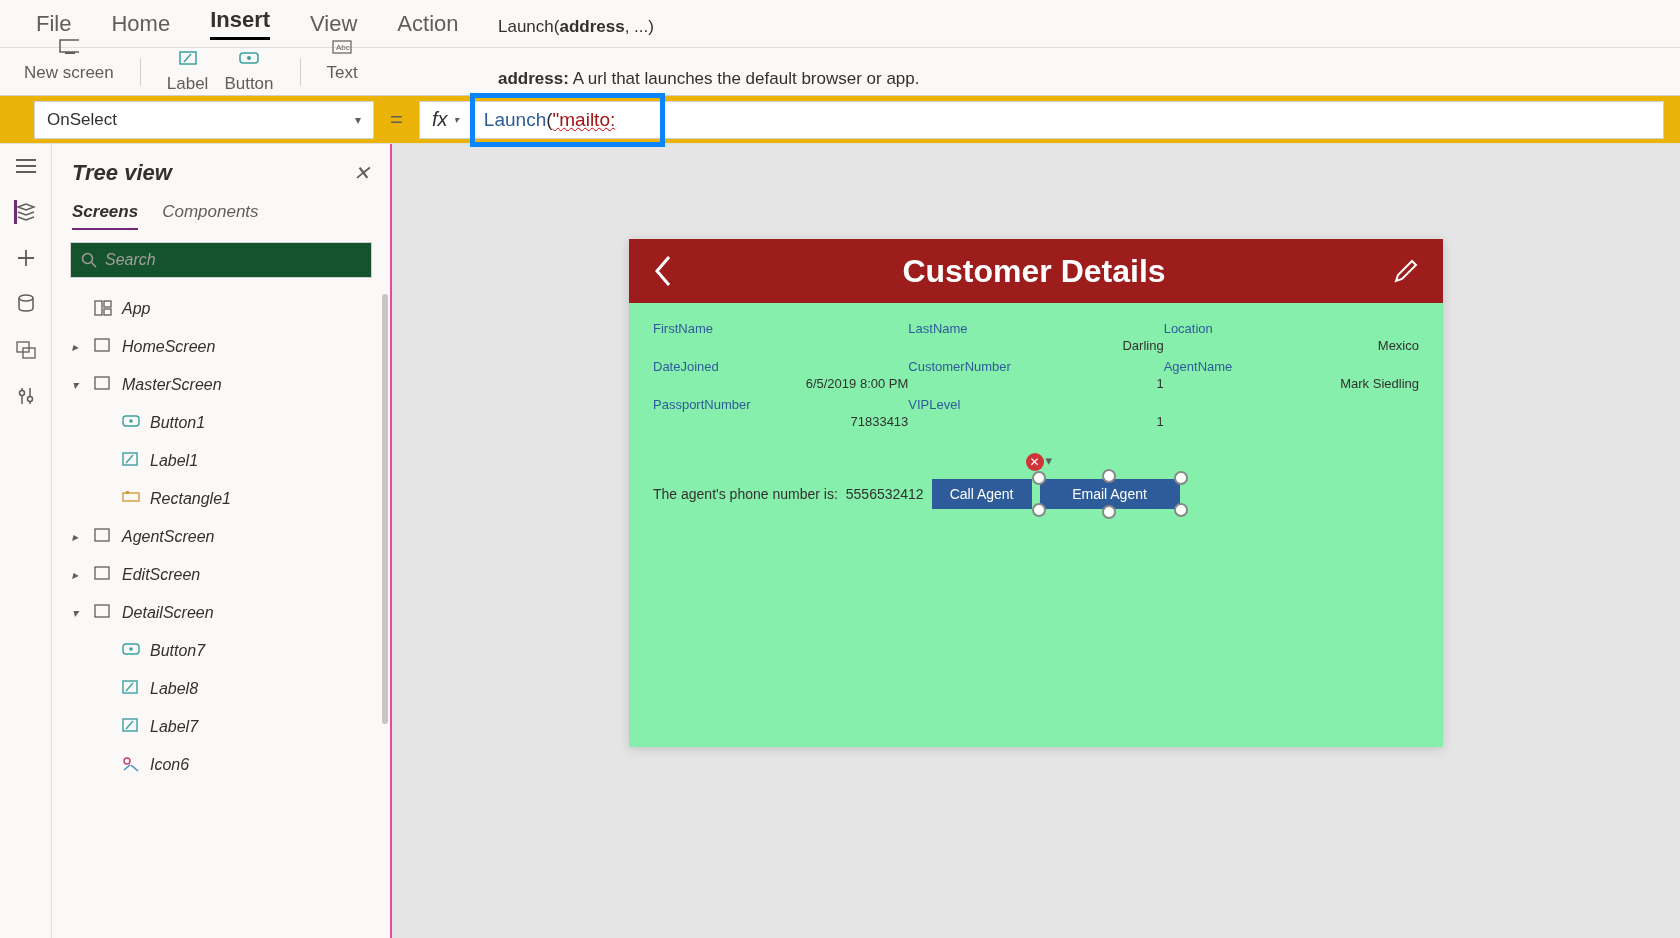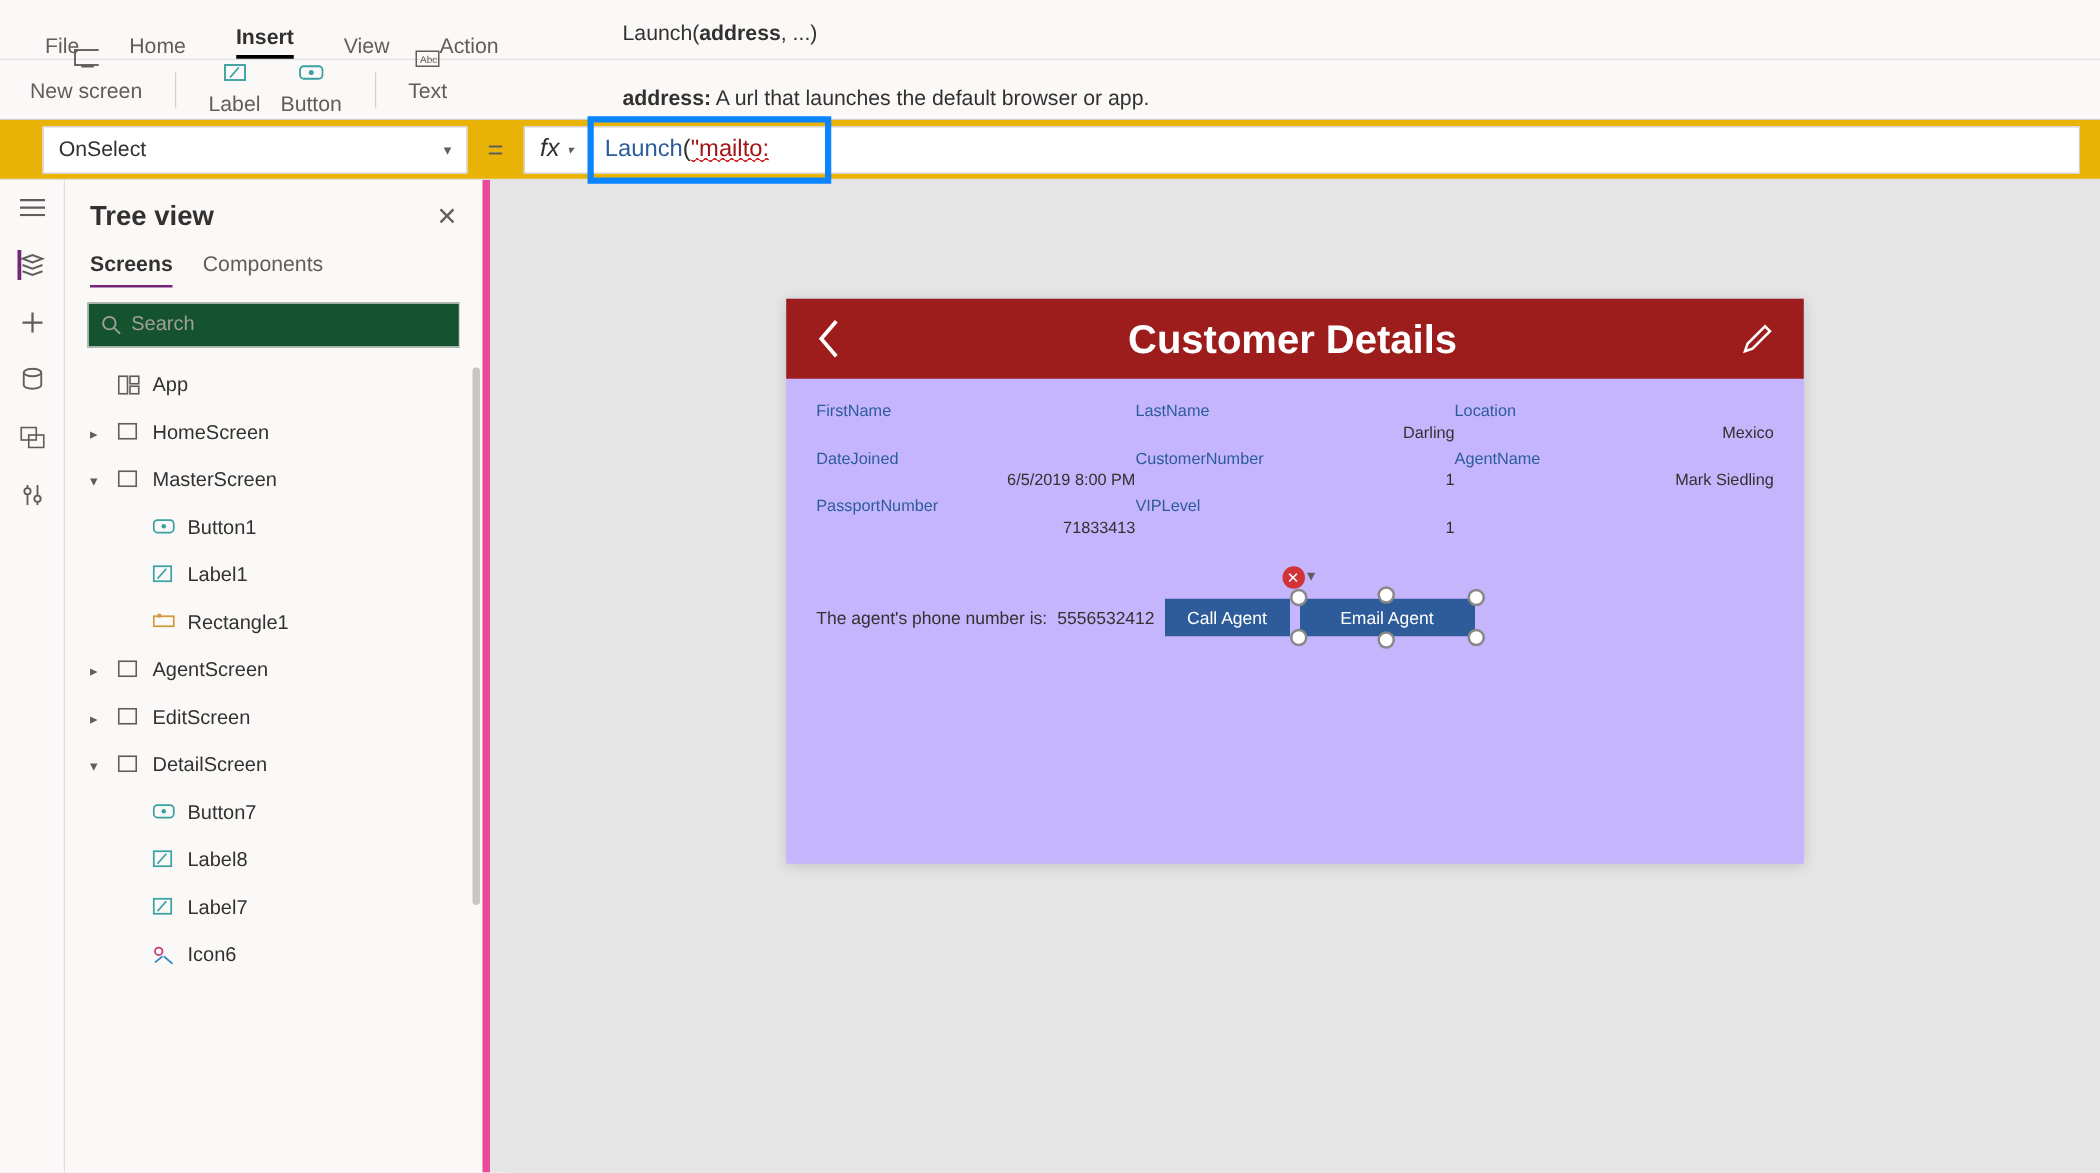--- a/index.html
+++ b/index.html
@@ -1,19 +1,19 @@
 <!DOCTYPE html>
 <html><head>
 <meta charset="utf-8">
 <style>
   * { box-sizing: border-box; margin: 0; padding: 0; font-family: "Segoe UI", Arial, sans-serif; }
   html, body { width: 1680px; height: 938px; background: #f3f2f1; overflow: hidden; color: #323130; }
 
   
-  .menu-bar { height: 48px; display: flex; align-items: flex-end; padding: 0 16px; background: #faf9f8; border-bottom: 1px solid #e1dfdd; font-size: 17px; }
+  .menu-bar { height: 48px; display: flex; align-items: center; padding: 0 16px; background: #faf9f8; border-bottom: 1px solid #e1dfdd; font-size: 22px; }
   .menu-bar .item { margin: 0 20px; color: #605e5c; cursor: pointer; }
   .menu-bar .item.active { color: #323130; font-weight: 600; border-bottom: 3px solid #000000; padding-bottom: 4px; }
 
   
   .ribbon { height: 48px; display: flex; align-items: center; background: #faf9f8; border-bottom: 1px solid #d2d0ce; padding: 0 16px; font-size: 17px; color: #605e5c; }
   .ribbon .sep { width: 1px; height: 28px; background: #d2d0ce; margin: 0 18px; }
   .ribbon .btn { display: flex; align-items: center; gap: 8px; margin: 0 8px; cursor: pointer; flex-direction: column; }
   .ribbon .ico { width: 20px; height: 16px; display: inline-flex; align-items: center; justify-content: center; }
   .chev { font-size: 12px; margin-left: 6px; color: #605e5c; }
 
@@ -36,39 +36,39 @@
   
   .body { display: flex; height: calc(938px - 48px - 48px - 48px); }
 
   
   .rail { width: 52px; background: #faf9f8; border-right: 1px solid #e1dfdd; display: flex; flex-direction: column; align-items: center; padding-top: 10px; gap: 22px; color: #605e5c; }
   .rail .ricon { width: 24px; height: 24px; display: flex; align-items: center; justify-content: center; cursor: pointer; }
   .rail .ricon.active::before { content: ""; position: absolute; left: 0; width: 3px; height: 24px; background: #742774; }
   .rail .ricon.active { position: relative; }
 
   
-  .tree { width: 340px; background: #faf9f8; border-right: 6px solid #ec4899; display: flex; flex-direction: column; position: relative; }
+  .tree { width: 340px; background: #faf9f8; border-right: 2px solid #ec4899; display: flex; flex-direction: column; position: relative; font-style: italic; }
   .tree-head { display: flex; align-items: center; justify-content: space-between; padding: 16px 20px 8px 20px; }
   .tree-head h2 { font-size: 22px; font-weight: 600; }
   .tree-tabs { display: flex; gap: 24px; padding: 8px 20px 0 20px; font-size: 17px; color: #605e5c; }
   .tree-tabs .t { padding-bottom: 6px; cursor: pointer; }
   .tree-tabs .t.active { color: #323130; font-weight: 600; border-bottom: 2px solid #742774; }
   .tree-search { margin: 12px 18px; height: 36px; border: 1px solid #d2d0ce; background: #14532d; display: flex; align-items: center; padding: 0 10px; gap: 8px; font-size: 16px; color: #605e5c; }
   .tree-list { flex: 1; overflow: auto; font-size: 16px; }
   .tree-item { display: flex; align-items: center; height: 38px; padding: 0 10px 0 20px; gap: 10px; cursor: pointer; }
   .tree-item.depth2 { padding-left: 70px; }
   .tree-item.selected { background: #e1dfdd; }
   .tree-item .caret { width: 12px; color: #605e5c; font-size: 12px; }
   .tree-item .ticon { width: 18px; height: 18px; display: inline-flex; }
   .tree-item .more { margin-left: auto; letter-spacing: 2px; color: #605e5c; }
   .tree-scroll-thumb { position: absolute; right: 2px; top: 150px; width: 6px; height: 430px; background: #c8c6c4; border-radius: 3px; }
 
   
   .canvas-wrap { flex: 1; background: #e5e5e5; display: flex; align-items: flex-start; justify-content: center; padding-top: 95px; }
-  .app-canvas { width: 814px; height: 452px; background: #c4b5fd; box-shadow: 0 2px 10px rgba(0,0,0,.15); position: relative; }
+  .app-canvas { width: 814px; height: 508px; background: #86efac; box-shadow: 0 2px 10px rgba(0,0,0,.15); position: relative; }
 
   .app-header { height: 64px; background: #9d1c1c; color: #fff; display: flex; align-items: center; justify-content: space-between; padding: 0 24px; }
   .app-header .title { font-size: 32px; font-weight: 700; }
 
   .details { padding: 18px 24px; font-size: 14px; }
   .row { display: flex; }
   .field { flex: 1; margin-bottom: 6px; }
   .field .label { color: #2e5c9a; font-size: 13px; margin-bottom: 2px; }
   .field .val { color: #323130; font-size: 13px; text-align: right; }
 

